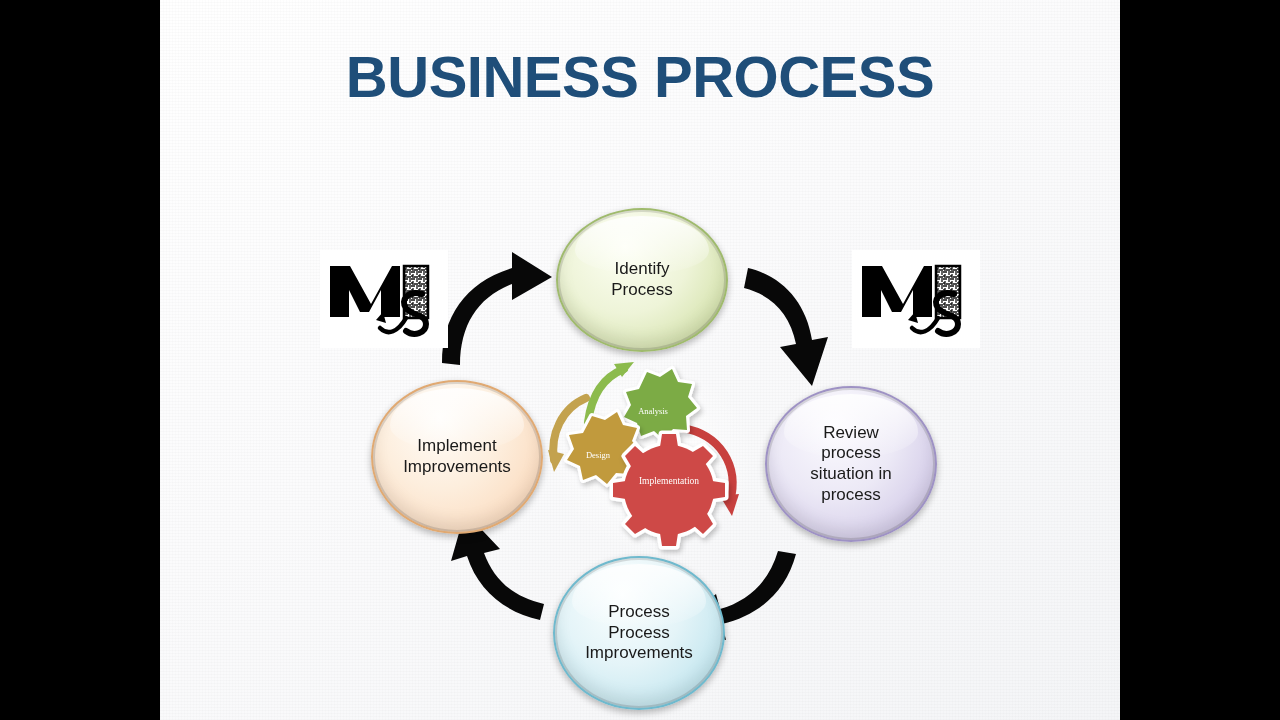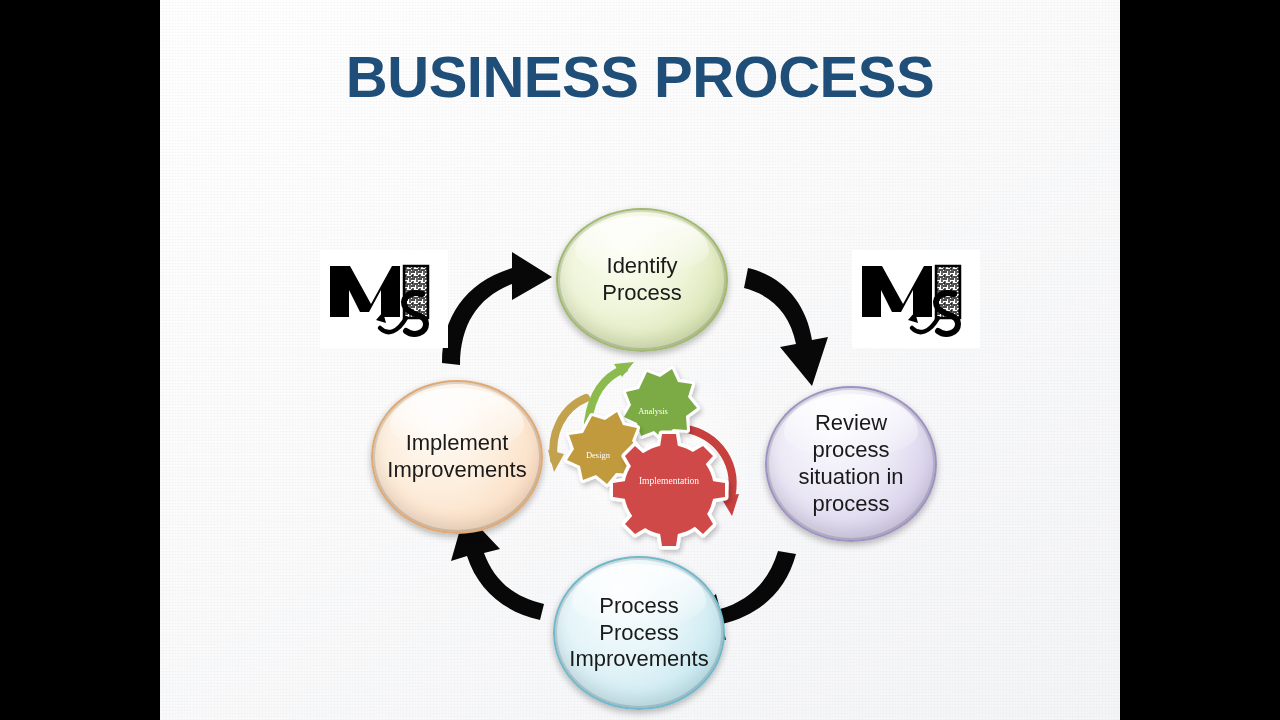--- a/index.html
+++ b/index.html
@@ -25,21 +25,21 @@
     color:#1F4E79;font-weight:bold;font-size:58px;line-height:1.08;
     letter-spacing:-0.5px;font-family:"Liberation Sans",sans-serif;
     text-shadow:0 1px 0 rgba(255,255,255,0.8);
   }
   #title .l2{display:block;}
 
   
   .node{
     position:absolute;border-radius:50%;
     display:flex;align-items:center;justify-content:center;
-    text-align:center;color:#1a1a1a;font-size:22px;line-height:1.22;
+    text-align:center;color:#1a1a1a;font-size:17px;line-height:1.22;
     box-shadow:0 3px 7px rgba(0,0,0,0.27), inset 0 -9px 16px rgba(0,0,0,0.10);
   }
   .node .lbl{position:relative;z-index:3;padding:0 12px;}
   .node::before{ 
     content:"";position:absolute;left:10%;top:4%;width:80%;height:42%;
     border-radius:50%/60% 60% 40% 40%;
     background:linear-gradient(180deg,rgba(255,255,255,0.85),rgba(255,255,255,0.05));
     z-index:2;pointer-events:none;
   }
   .node::after{ 

